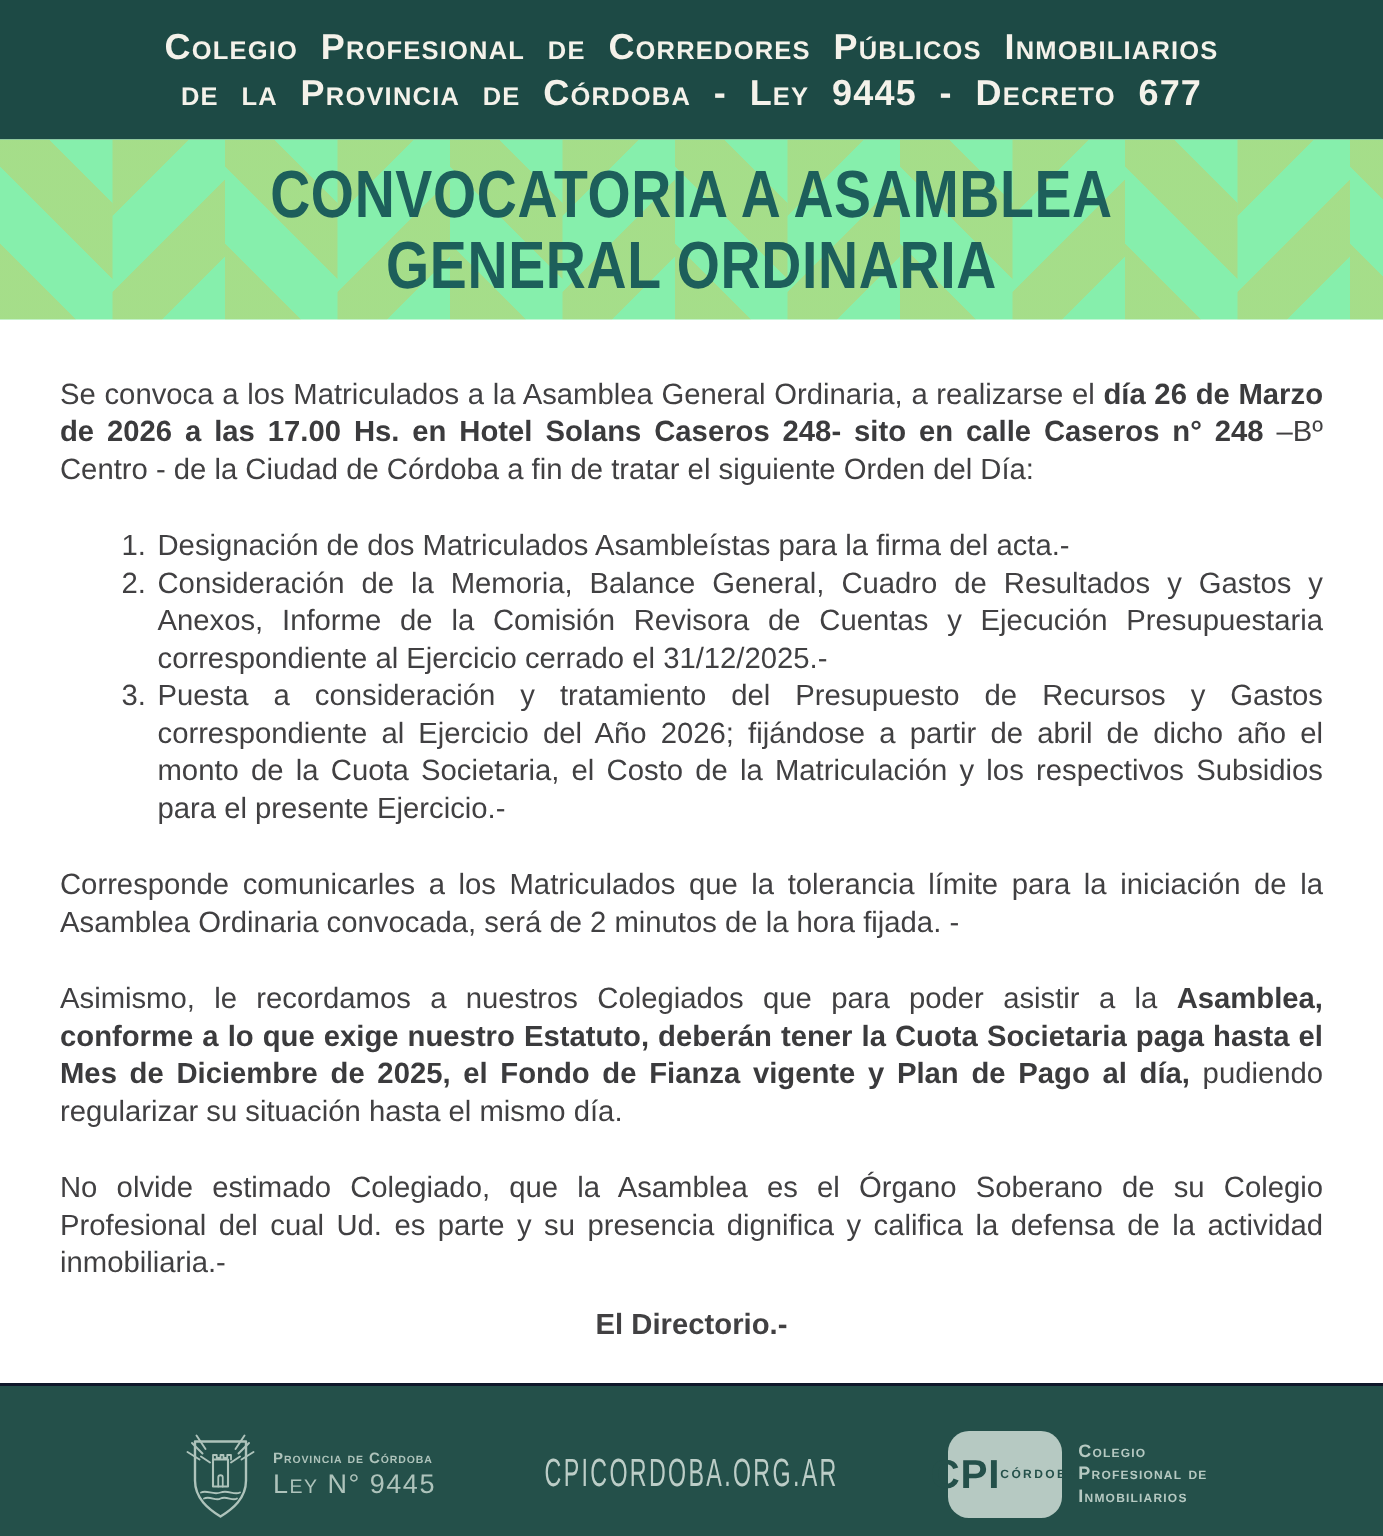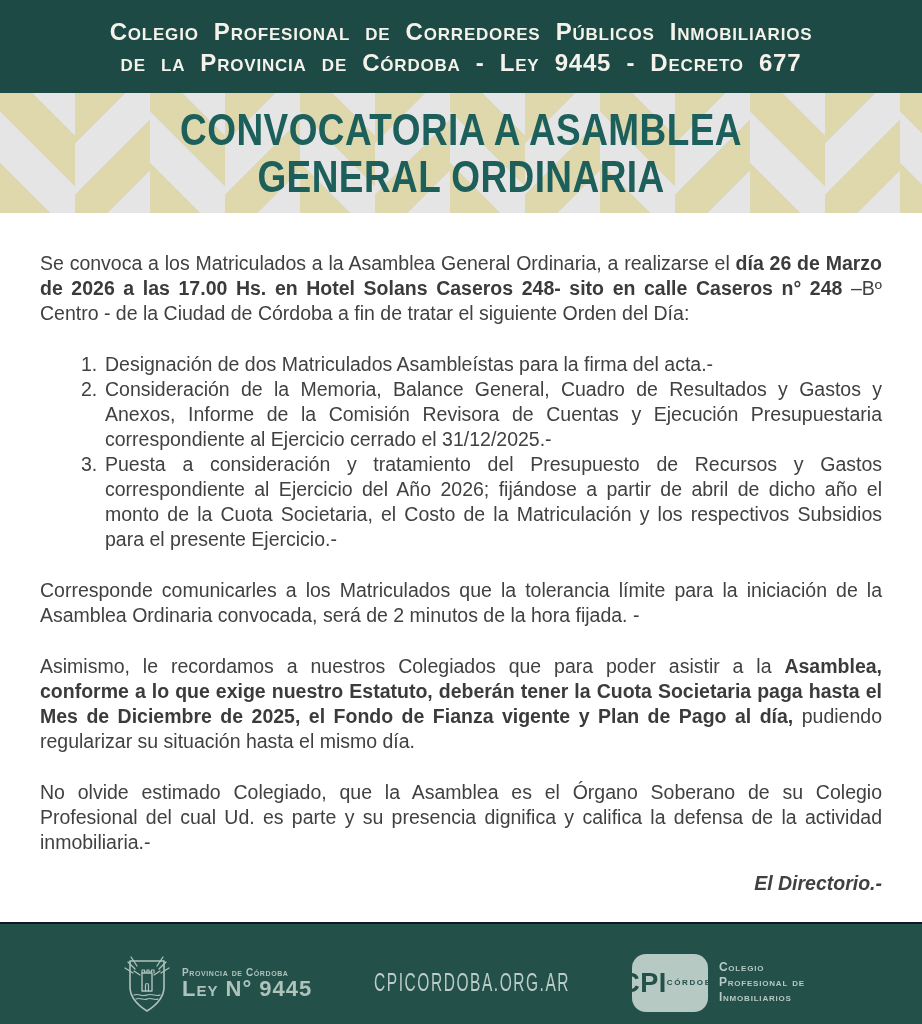--- a/index.html
+++ b/index.html
@@ -16,21 +16,21 @@
     display:flex;flex-direction:column;align-items:center;justify-content:center;
     text-align:center;flex:0 0 auto;
   }
   .topbar-line{
     font-variant:small-caps;font-weight:bold;font-size:24px;line-height:31px;
     letter-spacing:0.8px;word-spacing:0.32em;
   }
 
   
   .banner{
-    position:relative;height:120px;background:#e5e5e5;overflow:hidden;flex:0 0 auto;
+    position:relative;height:120px;background:#86efac;overflow:hidden;flex:0 0 auto;
   }
   .herringbone{position:absolute;inset:0;display:flex;}
   .herringbone .col{width:75px;height:100%;flex:0 0 auto;}
   .herringbone .col:nth-child(odd){
     background:repeating-linear-gradient(45deg, rgba(212,196,86,0.40) 0 36px, rgba(0,0,0,0) 36px 72px);
   }
   .herringbone .col:nth-child(even){
     background:repeating-linear-gradient(135deg, rgba(212,196,86,0.40) 0 36px, rgba(0,0,0,0) 36px 72px);
   }
   .banner-title{
@@ -53,37 +53,37 @@
   ol.agenda{
     counter-reset:item;margin:0 0 26px 0;padding:0 0 0 30px;list-style:none;
   }
   ol.agenda li{
     counter-increment:item;position:relative;text-align:justify;margin-left:35px;
   }
   ol.agenda li::before{
     content:counter(item) ".";position:absolute;left:-24px;
   }
   .signature{
-    font-weight:bold;font-style:italic;margin:0 0 0 465px;text-align:right;
+    font-weight:bold;margin:0 0 0 465px;text-align:center;
   }
   .p-last{margin-bottom:4px !important;}
 
   
   .footer{
     height:119px;flex:0 0 auto;background:#24504a;border-top:2px solid #0f172a;
     box-sizing:border-box;
     display:flex;align-items:center;justify-content:space-between;
     padding:0 117px 0 123px;color:#aec3bb;
   }
   .f-left{display:flex;align-items:center;gap:11px;}
   .province-small{
     font-variant:small-caps;font-weight:bold;font-size:10px;letter-spacing:0.6px;line-height:13px;
   }
   .province-law{
-    font-variant:small-caps;font-weight:bold;font-size:22px;letter-spacing:1px;line-height:20px;
+    font-variant:small-caps;font-weight:normal;font-size:18px;letter-spacing:1px;line-height:20px;
   }
   .f-url{
     font-size:25px;letter-spacing:2.5px;color:#bccdc7;font-weight:normal;
     transform:scale(0.62,1.05);transform-origin:50% 50%;white-space:nowrap;
   }
   .f-right{display:flex;align-items:center;gap:11px;}
   .cpi-badge{
     width:76px;height:58px;background:#b6c9c2;border-radius:14px;
     display:flex;flex-direction:row;align-items:center;justify-content:center;
     color:#24504a;

